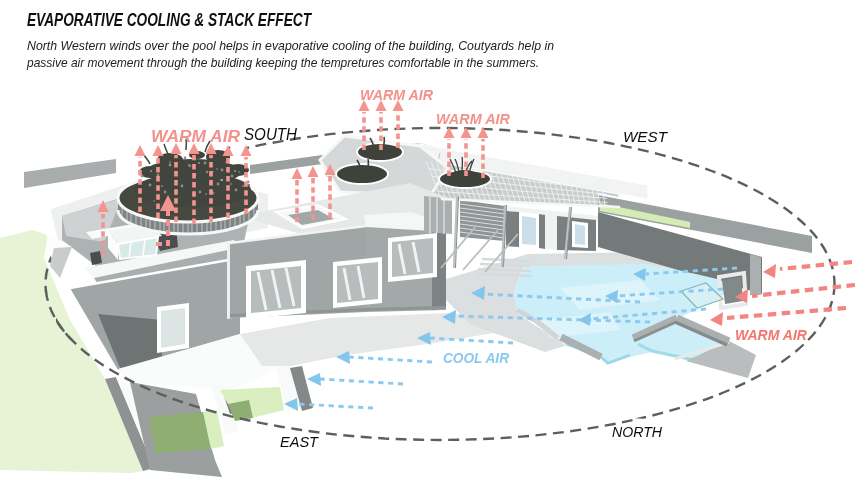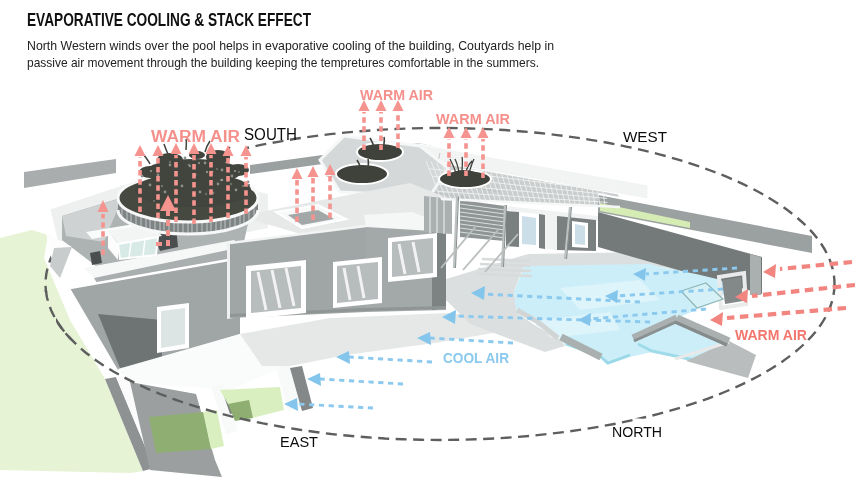--- a/index.html
+++ b/index.html
@@ -1,17 +1,17 @@
 <!DOCTYPE html>
 <html><head>
 <meta charset="utf-8">
 <style>
   html,body{margin:0;padding:0;background:#ffffff;}
   body{width:855px;height:481px;overflow:hidden;font-family:"Liberation Sans",sans-serif;}
-  .wrap{position:relative;width:855px;height:377px;}
+  .wrap{position:relative;width:855px;height:377px;font-style:italic;}
   svg{position:absolute;left:0;top:0;}
   text{font-family:"Liberation Sans",sans-serif;}
 </style>
 </head>
 <body>
 <div class="wrap">
 <svg width="855" height="481" viewBox="0 0 855 481" xmlns="http://www.w3.org/2000/svg">
 
 <rect x="0" y="0" width="855" height="481" fill="#ffffff"></rect>
 

